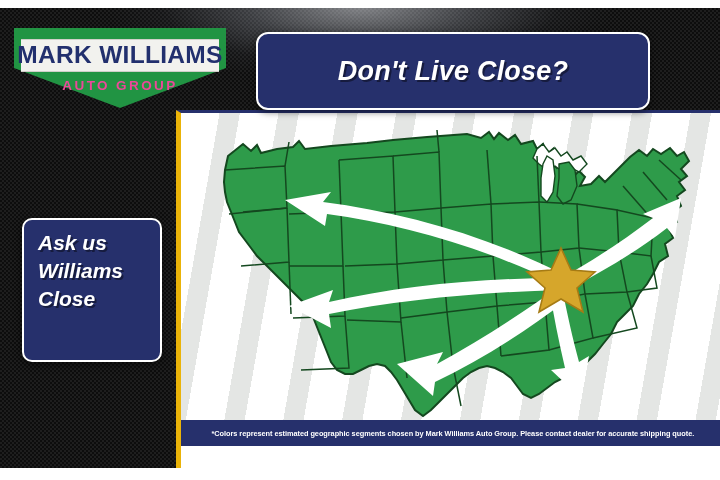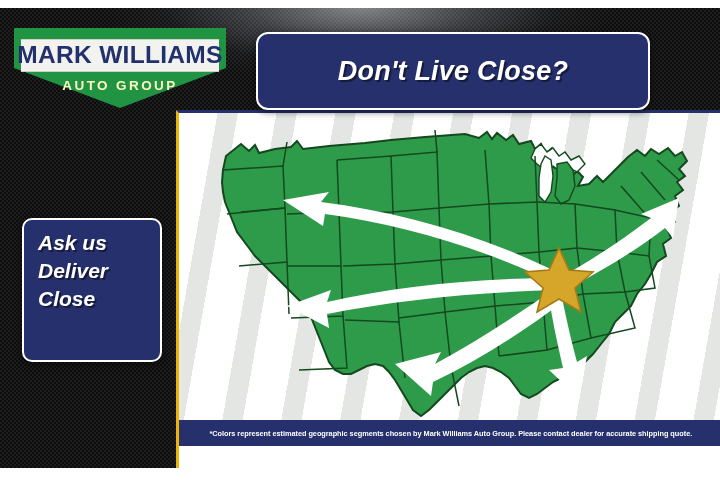--- a/index.html
+++ b/index.html
@@ -71,21 +71,21 @@
   .logo-band-name {
     font-size:24.5px; font-weight:bold;
     letter-spacing:.3px;
     color:#22306e;
     line-height:1;
     white-space:nowrap;
   }
   .logo-sub {
     position:absolute; left:0; top:50px; width:212px;
     text-align:center;
-    color:#fef9c3;
+    color:#ec4899;
     font-size:13.5px; font-weight:bold;
     letter-spacing:2.4px;
     white-space:nowrap;
   }
 
   
   #headline-banner {
     position:absolute; left:256px; top:32px;
     width:394px; height:78px;
     background:#26306c;
@@ -123,21 +123,21 @@
     text-shadow:2px 2px 0 rgba(0,0,0,.42);
     white-space:nowrap;
   }
 
   
   #map-panel {
     position:absolute; left:176px; top:110px;
     width:544px; height:358px;
     background:#ffffff;
     border-top:3px solid #26306c;
-    border-left:3px solid #eab308;
+    border-left:5px solid #eab308;
     z-index:4;
     overflow:hidden;
   }
   .stripes {
     position:absolute; inset:0;
     background:
       repeating-linear-gradient(100deg,
         #ffffff 0px, #ffffff 38px,
         #e4e6e4 38px, #e4e6e4 58px);
   }
@@ -178,21 +178,21 @@
     </div>
     <div class="logo-sub">AUTO GROUP</div>
   </div>
 
   <div id="headline-banner">
     <div class="headline-line">Don't Live Close?</div>
   </div>
 
   <div id="ask-box">
     <div class="ask-line">Ask us</div>
-    <div class="ask-line">Deliver</div>
+    <div class="ask-line">Williams</div>
     <div class="ask-line">Close</div>
   </div>
 
   <div id="map-panel">
     <div class="stripes"></div>
 
     <svg id="map-svg" viewBox="0 0 544 318">
       <g id="states">
 
         <path id="usa-outline" d="M47,40 L62,28 L70,35 L76,29 L80,37 L96,33 L112,31 L118,25

